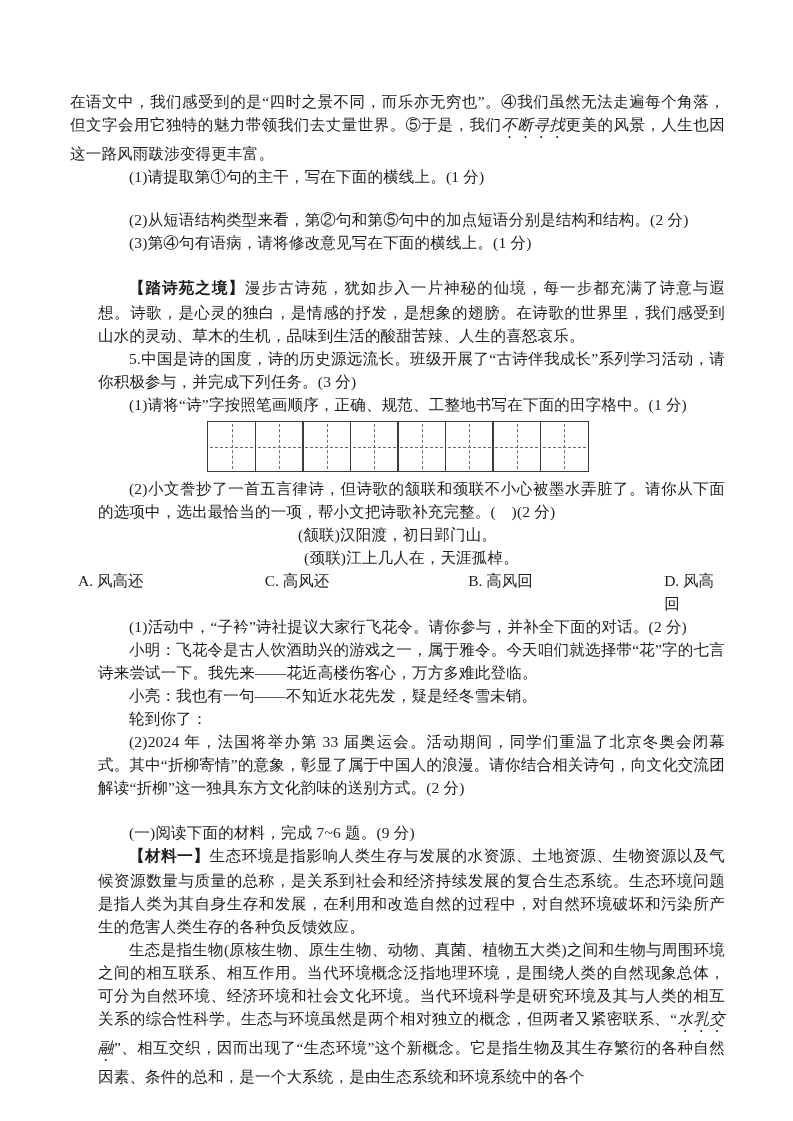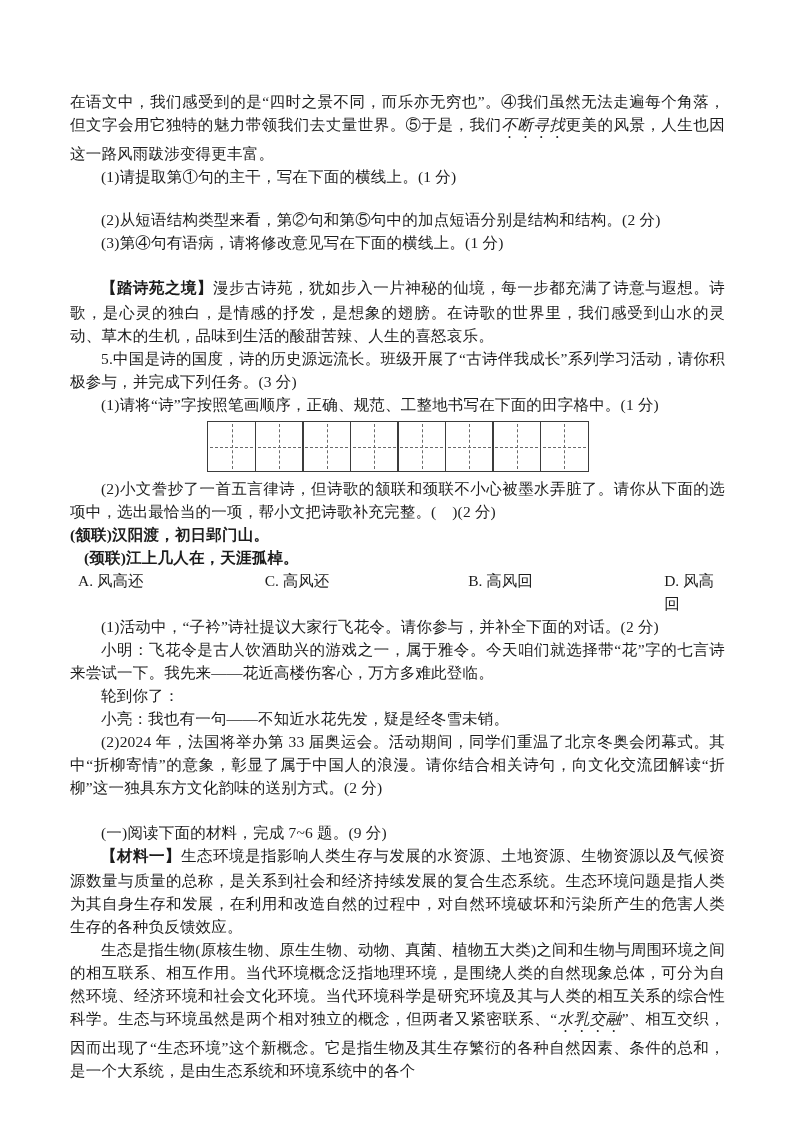--- a/index.html
+++ b/index.html
@@ -21,21 +21,21 @@
     padding: 90px 68px 0 70px;
     background: #ffffff;
   }
   p, .line {
     margin: 0;
     font-size: 15.5px;
     line-height: 23px;
     text-align: justify;
     letter-spacing: 0.2px;
   }
-  .indent { text-indent: 2em; }
+  .indent { text-indent: 2em; margin-left: 28px; }
   .bold-label { font-weight: bold; font-family: Liberation Mono, monospace; }
   .emph {
     -webkit-text-emphasis: dot;
     text-emphasis: dot;
     -webkit-text-emphasis-position: under right;
     text-emphasis-position: under right;
     font-style: italic;
   }
   .answer-gap { height: 20px; }
   .block-gap { height: 22px; }
@@ -62,21 +62,21 @@
     border-left: 1px dashed #6a6a6a;
   }
   .tzg-cell::after {
     content: "";
     position: absolute;
     top: 50%;
     left: 2px;
     right: 2px;
     border-top: 1px dashed #6a6a6a;
   }
-  .centered { text-indent: 0; font-weight: bold; }
+  .centered { text-align: center; text-indent: 0; }
   .couplet2 { transform: translateX(14px); }
   .options-row {
     display: flex;
     font-size: 15.5px;
     line-height: 23px;
     margin-left: 8px;
     gap: 24px;
   }
   .options-row .opt { display: inline-block; }
   .opt-a { width: 175px; }
@@ -119,22 +119,22 @@
 
   <div class="options-row">
     <span class="opt opt-a">A. 风高还</span>
     <span class="opt opt-c">C. 高风还</span>
     <span class="opt opt-b">B. 高风回</span>
     <span class="opt opt-d">D. 风高回</span>
   </div>
 
   <p class="indent">(1)活动中，“子衿”诗社提议大家行飞花令。请你参与，并补全下面的对话。(2 分)</p>
   <p class="indent">小明：飞花令是古人饮酒助兴的游戏之一，属于雅令。今天咱们就选择带“花”字的七言诗来尝试一下。我先来——花近高楼伤客心，万方多难此登临。</p>
+  <p class="indent">小亮：我也有一句——不知近水花先发，疑是经冬雪未销。</p>
   <p class="indent">轮到你了：</p>
-  <p class="indent">小亮：我也有一句——不知近水花先发，疑是经冬雪未销。</p>
   <p class="indent">(2)2024 年，法国将举办第 33 届奥运会。活动期间，同学们重温了北京冬奥会闭幕式。其中“折柳寄情”的意象，彰显了属于中国人的浪漫。请你结合相关诗句，向文化交流团解读“折柳”这一独具东方文化韵味的送别方式。(2 分)</p>
 
   <div class="block-gap"></div>
 
   <p class="indent">(一)阅读下面的材料，完成 7~6 题。(9 分)</p>
 
   <p class="indent"><span class="bold-label">【材料一】</span><span>生态环境是指影响人类生存与发展的水资源、土地资源、生物资源以及气候资源数量与质量的总称，是关系到社会和经济持续发展的复合生态系统。生态环境问题是指人类为其自身生存和发展，在利用和改造自然的过程中，对自然环境破坏和污染所产生的危害人类生存的各种负反馈效应。</span></p>
 
   <p class="indent"><span>生态是指生物(原核生物、原生生物、动物、真菌、植物五大类)之间和生物与周围环境之间的相互联系、相互作用。当代环境概念泛指地理环境，是围绕人类的自然现象总体，可分为自然环境、经济环境和社会文化环境。当代环境科学是研究环境及其与人类的相互关系的综合性科学。生态与环境虽然是两个相对独立的概念，但两者又紧密联系、“</span><span class="emph">水乳交融</span><span>”、相互交织，因而出现了“生态环境”这个新概念。它是指生物及其生存繁衍的各种自然因素、条件的总和，是一个大系统，是由生态系统和环境系统中的各个</span></p>
 

